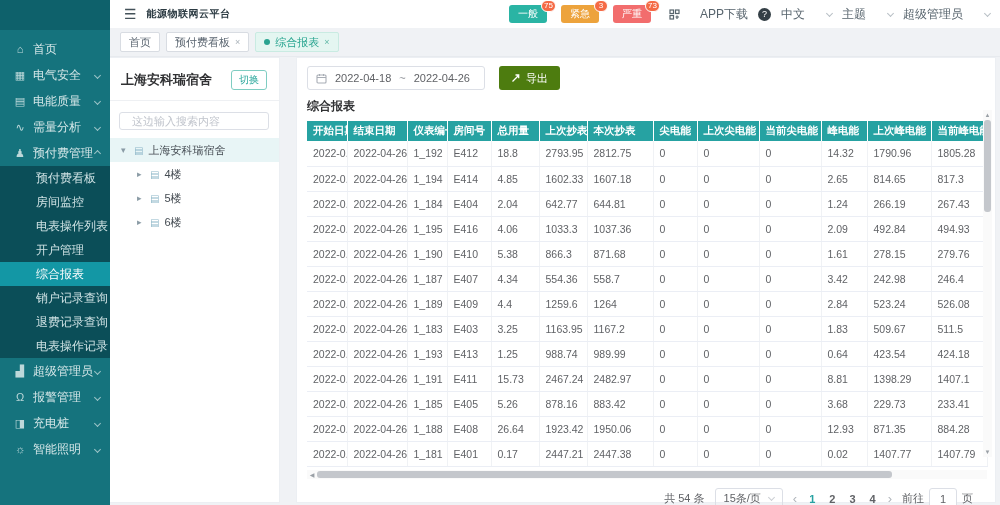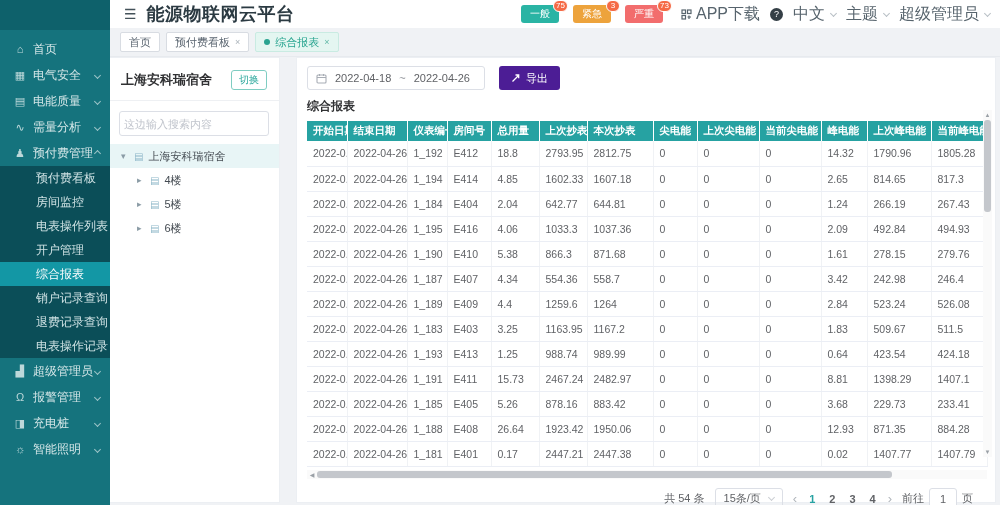--- a/index.html
+++ b/index.html
@@ -14,58 +14,58 @@
   .side-item .s-label { flex:1 1 auto; white-space:nowrap; }
   .chev { width:5px; height:5px; border-right:1px solid currentColor; border-bottom:1px solid currentColor; display:inline-block; transform:rotate(45deg); opacity:.7; }
   .chev.up { transform:rotate(-135deg); }
   .submenu { background:#0b4e58; }
   .sub-item { height:24px; display:flex; align-items:center; padding-left:36px; color:#cfe2e4; font-size:12px; white-space:nowrap; cursor:pointer; }
   .sub-item.active { background:#1397a5; color:#fff; }
 
   
   .topbar { position:absolute; left:110px; right:0; top:0; height:28px; background:#fff; display:flex; align-items:center; padding:0 10px 0 14px; z-index:4; }
   .burger { font-size:14px; color:#44525a; margin-right:10px; cursor:pointer; }
-  .app-title { font-size:18px; font-weight:bold; color:#2b3a42; letter-spacing:.5px; }
+  .app-title { font-size:10px; font-weight:bold; color:#2b3a42; letter-spacing:.5px; }
   .top-right { margin-left:auto; display:flex; align-items:center; gap:10px; }
   .badge { position:relative; color:#fff; font-size:10px; padding:2px 9px; border-radius:3px; cursor:pointer; }
   .badge .sup { position:absolute; top:-5px; right:-9px; background:#f56a45; color:#fff; font-size:8px; line-height:10px; min-width:14px; text-align:center; border-radius:7px; border:1px solid #fff; padding:0 2px; }
-  .hd-item { display:flex; align-items:center; gap:4px; font-size:16px; color:#57646d; cursor:pointer; white-space:nowrap; }
+  .hd-item { display:flex; align-items:center; gap:20px; font-size:12px; color:#57646d; cursor:pointer; white-space:nowrap; }
   .hd-item .chev { color:#9aa5ad; margin-left:2px; margin-bottom:2px; }
   .q-circle { width:13px; height:13px; border-radius:50%; background:#343f46; color:#fff; font-size:9px; line-height:13px; text-align:center; display:inline-block; }
   .qr-icon svg { display:block; }
 
   
   .tabrow { position:absolute; left:110px; right:0; top:28px; height:29px; background:#f0f2f5; display:flex; align-items:center; padding-left:10px; gap:6px; border-bottom:1px solid #e7eaee; }
   .tab-chip { height:20px; display:flex; align-items:center; gap:5px; background:#fff; border:1px solid #d8dce2; border-radius:2px; padding:0 8px; font-size:11px; color:#5a6570; cursor:pointer; }
   .tab-chip .dot { width:6px; height:6px; border-radius:50%; background:#2aa390; display:inline-block; }
   .tab-chip .x { font-size:9px; color:#aab3ba; }
   .tab-chip.active { background:#e4f6f1; border-color:#c9ebe2; color:#27a48f; }
   .tab-chip.active .x { color:#63b9a8; }
 
   
   .tree-card { position:absolute; left:108px; top:57px; width:172px; bottom:2px; background:#fff; border:1px solid #eceff3; }
   .tree-head { display:flex; align-items:center; justify-content:space-between; padding:12px 12px 10px 12px; border-bottom:1px solid #eef0f3; }
   .tree-title { font-size:13px; font-weight:bold; color:#303133; }
   .switch-btn { font-size:10px; color:#2aa79b; border:1px solid #7fcdc2; background:#fff; border-radius:3px; padding:2px 7px; cursor:pointer; }
   .tree-search { margin:10px 10px 8px 10px; }
-  .tree-search input { width:100%; height:25px; border:1px solid #dcdfe6; border-radius:3px; padding:0 4px; font-size:11px; color:#606266; outline:none; }
+  .tree-search input { width:100%; height:18px; border:1px solid #dcdfe6; border-radius:3px; padding:0 12px; font-size:11px; color:#606266; outline:none; }
   .tree-search input::placeholder { color:#c0c4cc; }
   .tnode { height:24px; display:flex; align-items:center; gap:5px; padding-left:12px; font-size:11px; color:#444b52; cursor:pointer; white-space:nowrap; }
   .tnode.root { background:#e8f5f6; }
   .tnode .caret { color:#8a9ba5; font-size:9px; width:8px; }
   .tnode .doc { color:#8fb8c9; font-size:10px; }
   .tnode.child { padding-left:28px; }
 
   
   .report-card { position:absolute; left:296px; right:4px; top:57px; bottom:2px; background:#fff; border:1px solid #eceff3; padding:6px 10px; }
   .toolbar { display:flex; align-items:center; margin-top:2px; }
   .date-box { width:178px; height:24px; border:1px solid #dcdfe6; border-radius:3px; display:flex; align-items:center; gap:8px; padding:0 8px; font-size:11px; color:#606266; }
   .date-box .cal { color:#a8adb5; display:flex; }
   .date-sep { color:#909399; }
-  .export-btn { margin-left:14px; height:24px; background:#4c1d95; color:#fff; border:none; border-radius:3px; font-size:11px; display:flex; align-items:center; gap:5px; padding:0 12px; cursor:pointer; }
+  .export-btn { margin-left:14px; height:24px; background:#4d7c0f; color:#fff; border:none; border-radius:3px; font-size:11px; display:flex; align-items:center; gap:5px; padding:0 12px; cursor:pointer; }
   .section-label { margin-top:8px; margin-bottom:6px; font-size:12px; font-weight:bold; color:#303133; }
 
   table.report { border-collapse:collapse; table-layout:fixed; width:680px; }
   table.report th { background:#26a2a2; color:#fff; font-size:10.5px; font-weight:bold; text-align:left; height:20px; padding:0 6px; border-right:1px solid rgba(255,255,255,.25); white-space:nowrap; overflow:hidden; }
   table.report td { font-size:10.5px; color:#606266; height:25px; padding:0 6px; border-bottom:1px solid #ebeef5; border-right:1px solid #f0f2f5; white-space:nowrap; overflow:hidden; }
 
   
   .vbar { position:absolute; right:3px; top:52px; width:9px; height:347px; background:#fafafa; display:flex; flex-direction:column; align-items:center; }
   .vbar .arr { font-size:6px; color:#9aa0a6; line-height:10px; }
   .vbar .thumb { width:7px; height:92px; background:#c4c7cc; border-radius:3px; }

